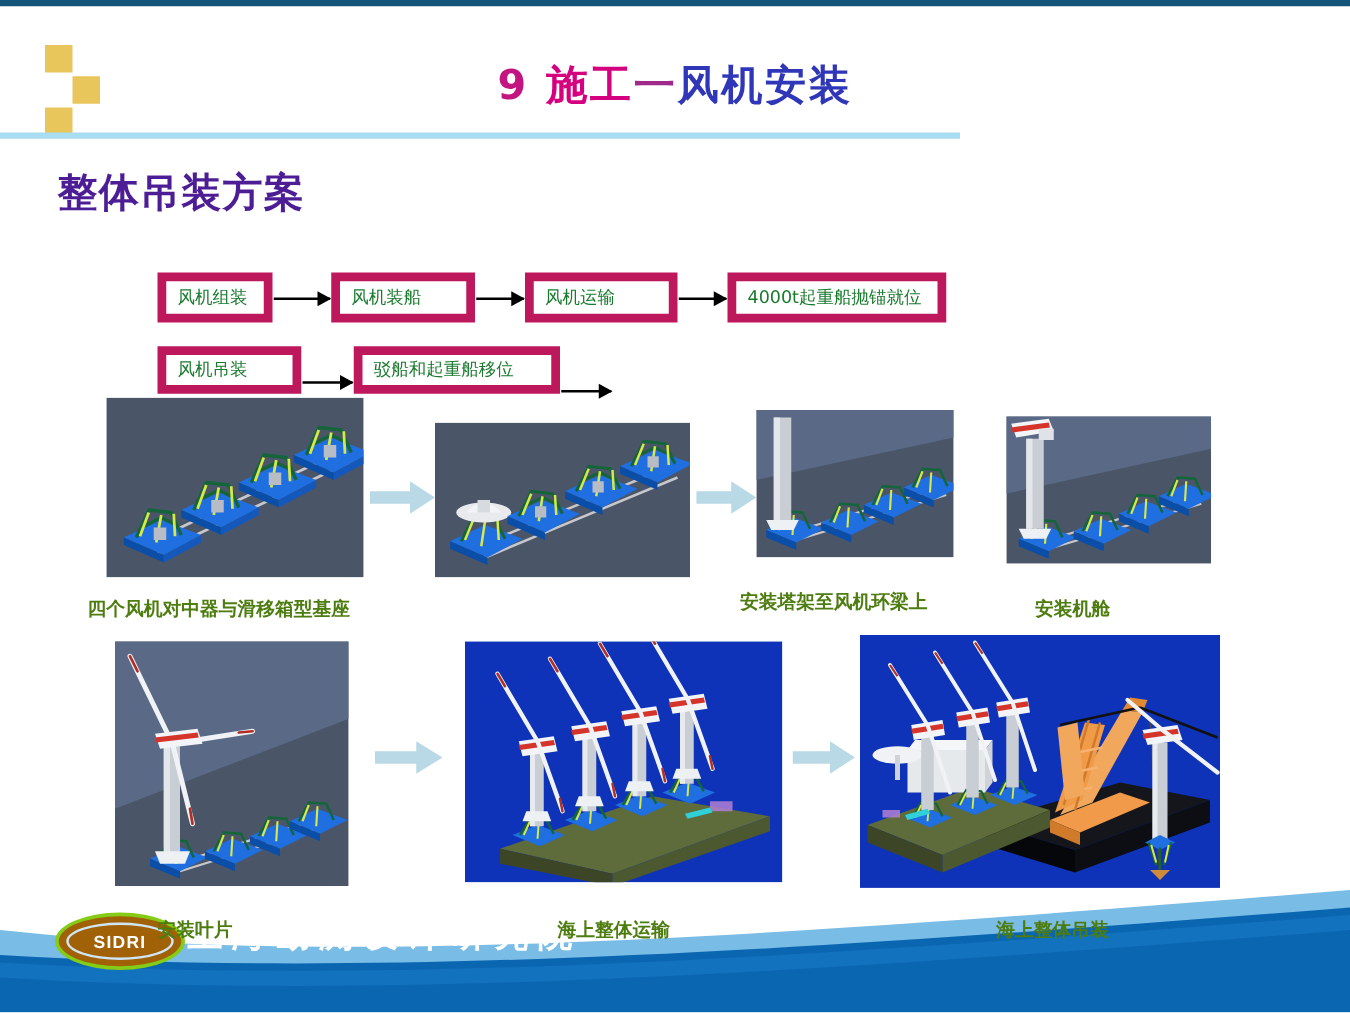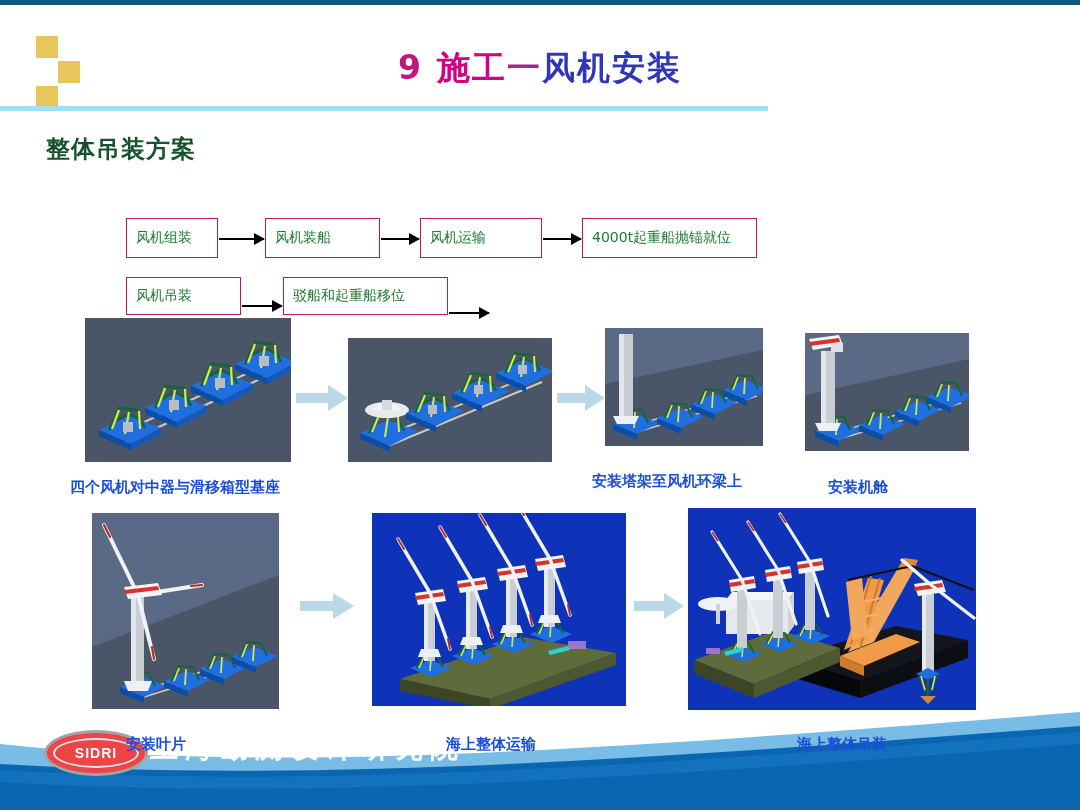--- a/index.html
+++ b/index.html
@@ -26,54 +26,54 @@
   .t-a { color:#d5007f; }
   .t-b { color:#a02a8c; }
   .t-c { color:#2f37b8; }
 
   .head-rule {
     position:absolute; left:0; top:106px; width:768px; height:5px; background:#a8dcf0;
   }
 
   .subtitle {
     position:absolute; left:46px; top:133px;
-    font-size:24px; font-weight:bold; color:#14532d;
+    font-size:32px; font-weight:bold; color:#4c1d95;
     font-family:"DejaVu Sans","Liberation Sans",sans-serif;
     letter-spacing:1px;
   }
 
   
   .fc-box {
-    position:absolute; border:1px solid #be185d; background:#fff;
+    position:absolute; border:7px solid #be185d; background:#fff;
     color:#1a7a2e; font-size:14px;
     font-family:"DejaVu Sans","Liberation Sans",sans-serif;
     display:flex; align-items:center; padding-left:9px;
   }
   .fc-arrow { position:absolute; height:2px; background:#000; }
   .fc-arrow:after {
     content:""; position:absolute; right:-1px; top:-5px;
     border-left:11px solid #000; border-top:6px solid transparent; border-bottom:6px solid transparent;
   }
 
   
   .panel { position:absolute; overflow:hidden; }
   .cap {
-    position:absolute; color:#1d4ed8; font-size:15px; font-weight:bold;
+    position:absolute; color:#4d7c0f; font-size:15px; font-weight:bold;
     font-family:"DejaVu Sans","Liberation Sans",sans-serif; white-space:nowrap;
   }
 
   .big-arrow { position:absolute; }
 
   
   .footer { position:absolute; left:0; top:710px; width:1080px; height:100px; overflow:hidden; }
   .logo-badge {
     position:absolute; left:44px; top:20px; width:104px; height:46px;
-    border:3px solid #a3a3a3; border-radius:50%;
+    border:3px solid #84cc16; border-radius:50%;
     display:flex; align-items:center; justify-content:center;
-    background:#ef4444;
+    background:#a16207;
   }
   .logo-badge .inner {
     width:86px; height:30px; border:2px solid #cfe6f7; border-radius:50%;
     display:flex; align-items:center; justify-content:center;
     color:#fff; font-weight:bold; font-size:14px; letter-spacing:1px;
     font-family:"Liberation Sans",sans-serif;
   }
   .logo-cn {
     position:absolute; left:150px; top:19px; color:#ffffff;
     font-size:28px; font-weight:bold; letter-spacing:7px;

